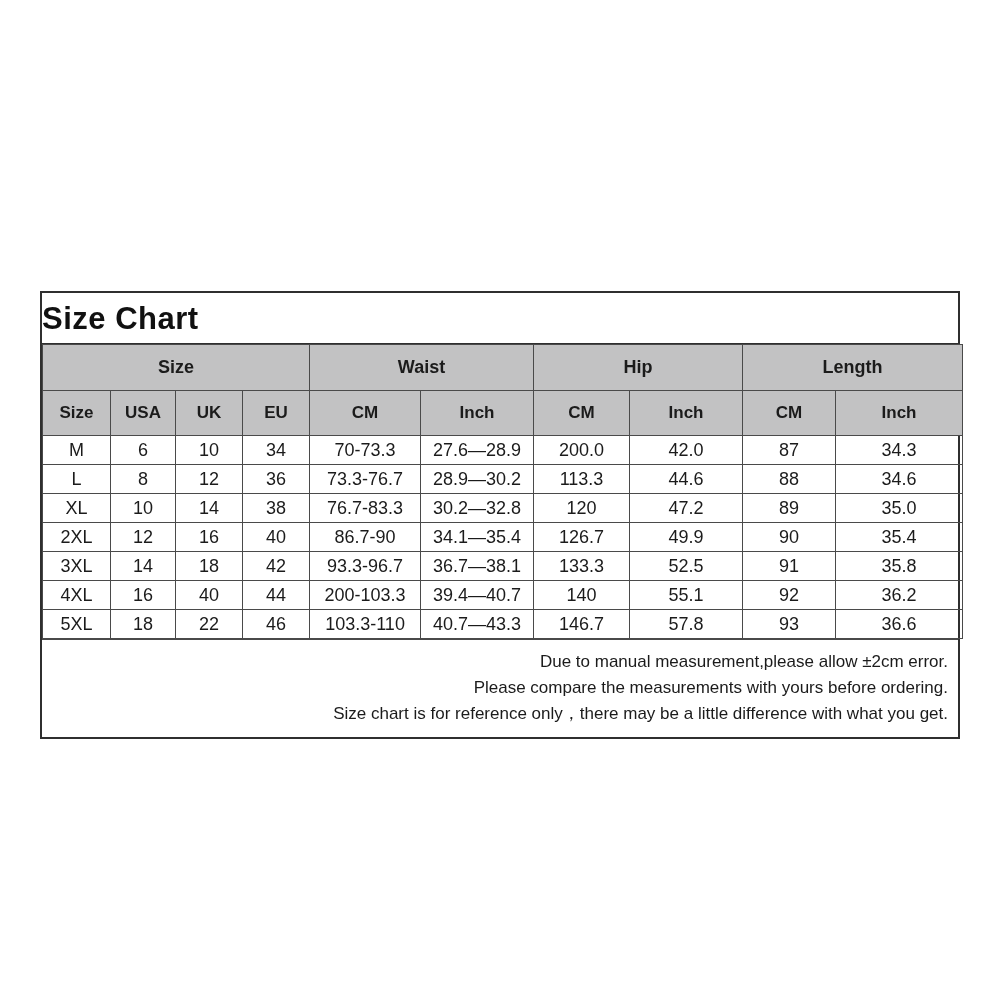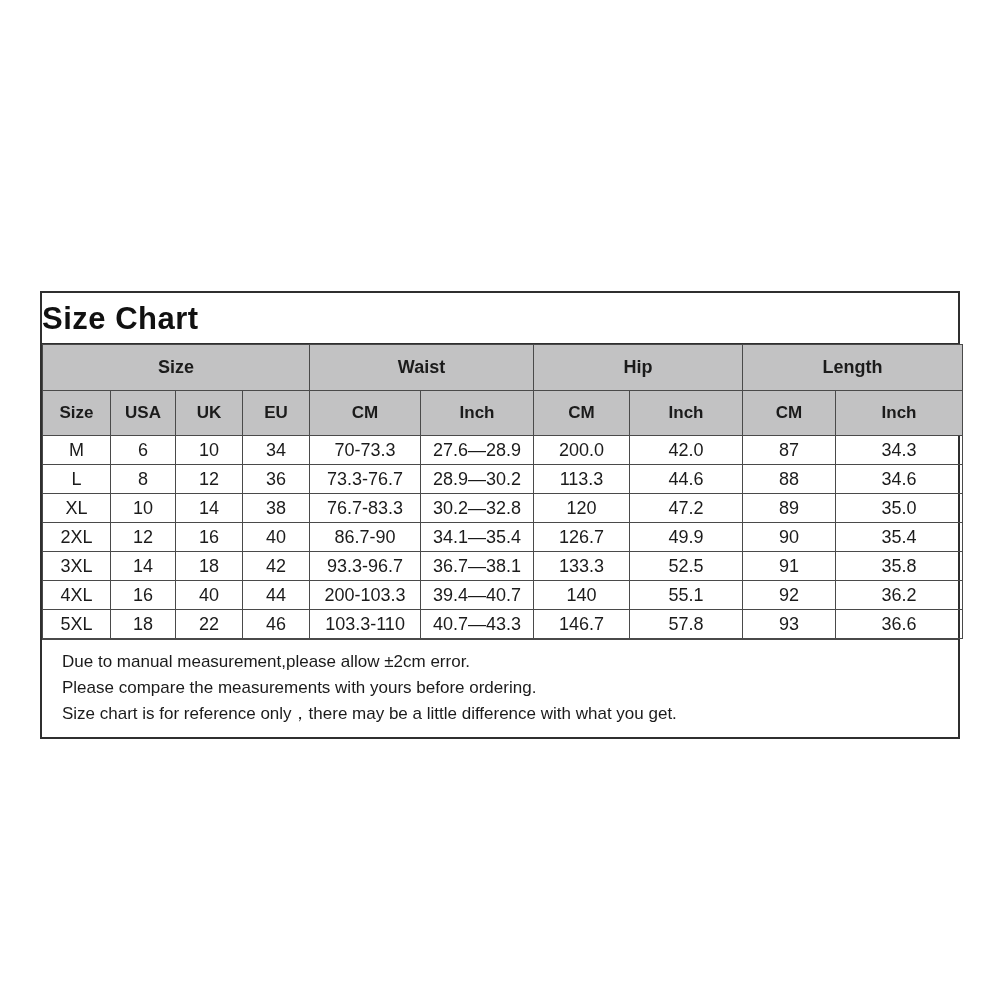--- a/index.html
+++ b/index.html
@@ -65,24 +65,24 @@
   table.size-table td {
     border: 1px solid var(--border);
     text-align: center;
     font-size: 18px;
     height: 29px;
     padding: 0;
     white-space: nowrap;
   }
   .notes {
     border-top: 1px solid var(--border);
-    padding: 9px 10px 10px 20px;
+    padding: 9px 10px 10px 5px;
     font-size: 17px;
     line-height: 26px;
-    text-align: left;
+    text-align: right;
   }
 </style>
 </head>
 <body>
 
 <div class="page">
   <div class="chart-box">
     <div class="title">Size Chart</div>
     <table class="size-table">
       <colgroup id="colgroup">

